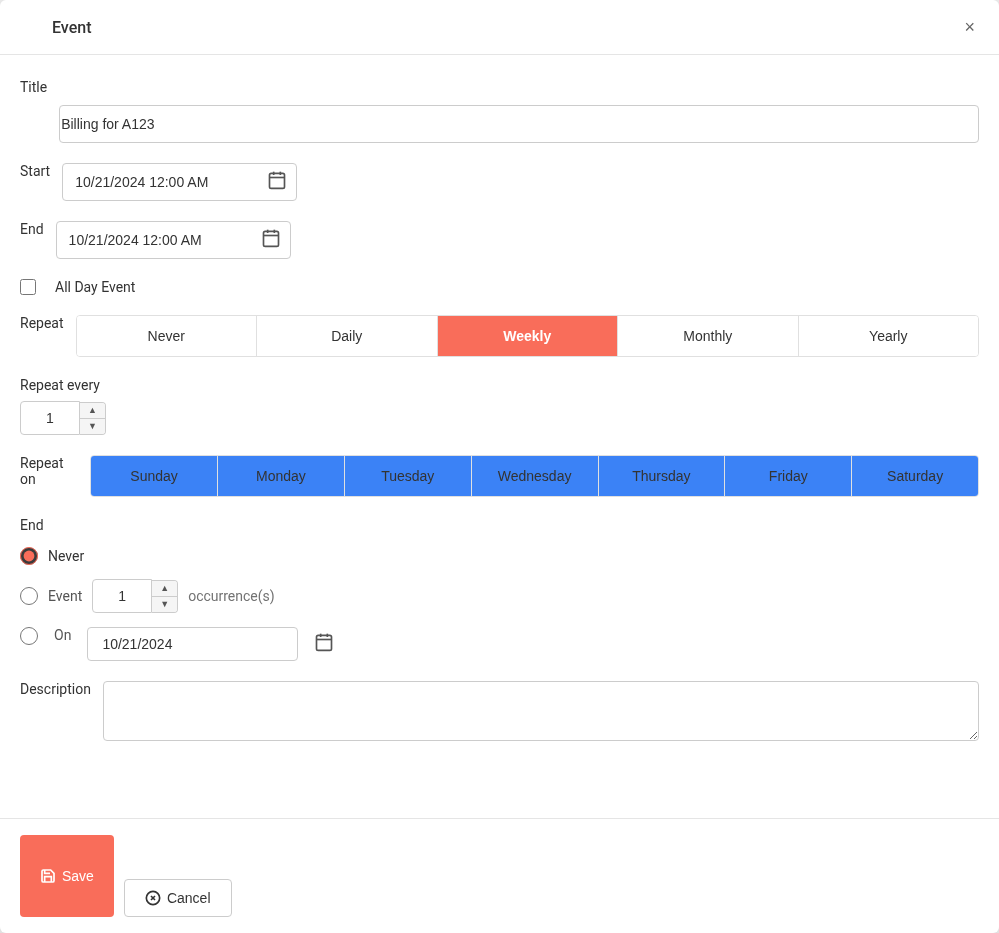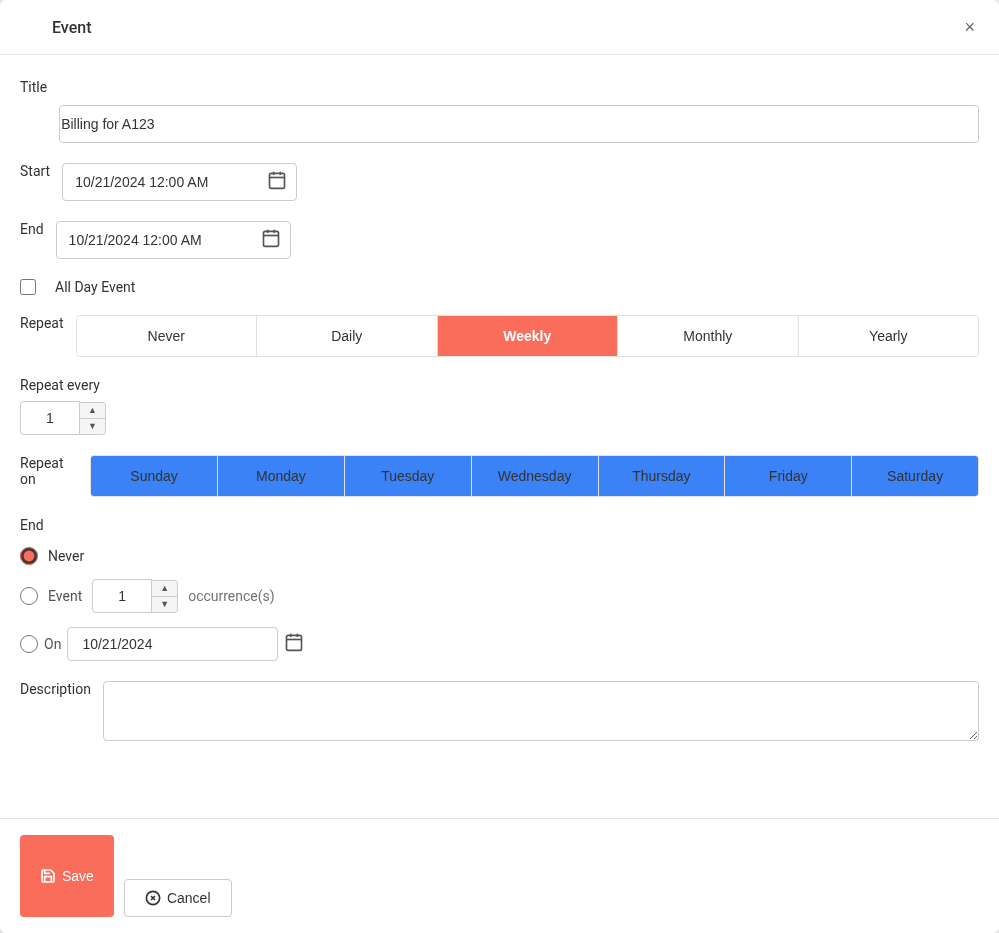--- a/index.html
+++ b/index.html
@@ -228,22 +228,21 @@
     .after-label {
       font-size: 14px;
       color: #555;
     }
     .occurrences-label {
       font-size: 14px;
       color: #737373;
     }
     .on-row {
       display: flex;
-      align-items: center;
-      gap: 6px;
+      gap: 16px;
     }
     .on-label {
       font-size: 14px;
       color: #555;
     }
     .on-date-input {
       border: 1px solid #ccc;
       border-radius: 4px;
       padding: 8px 14px;
       font-size: 14px;

